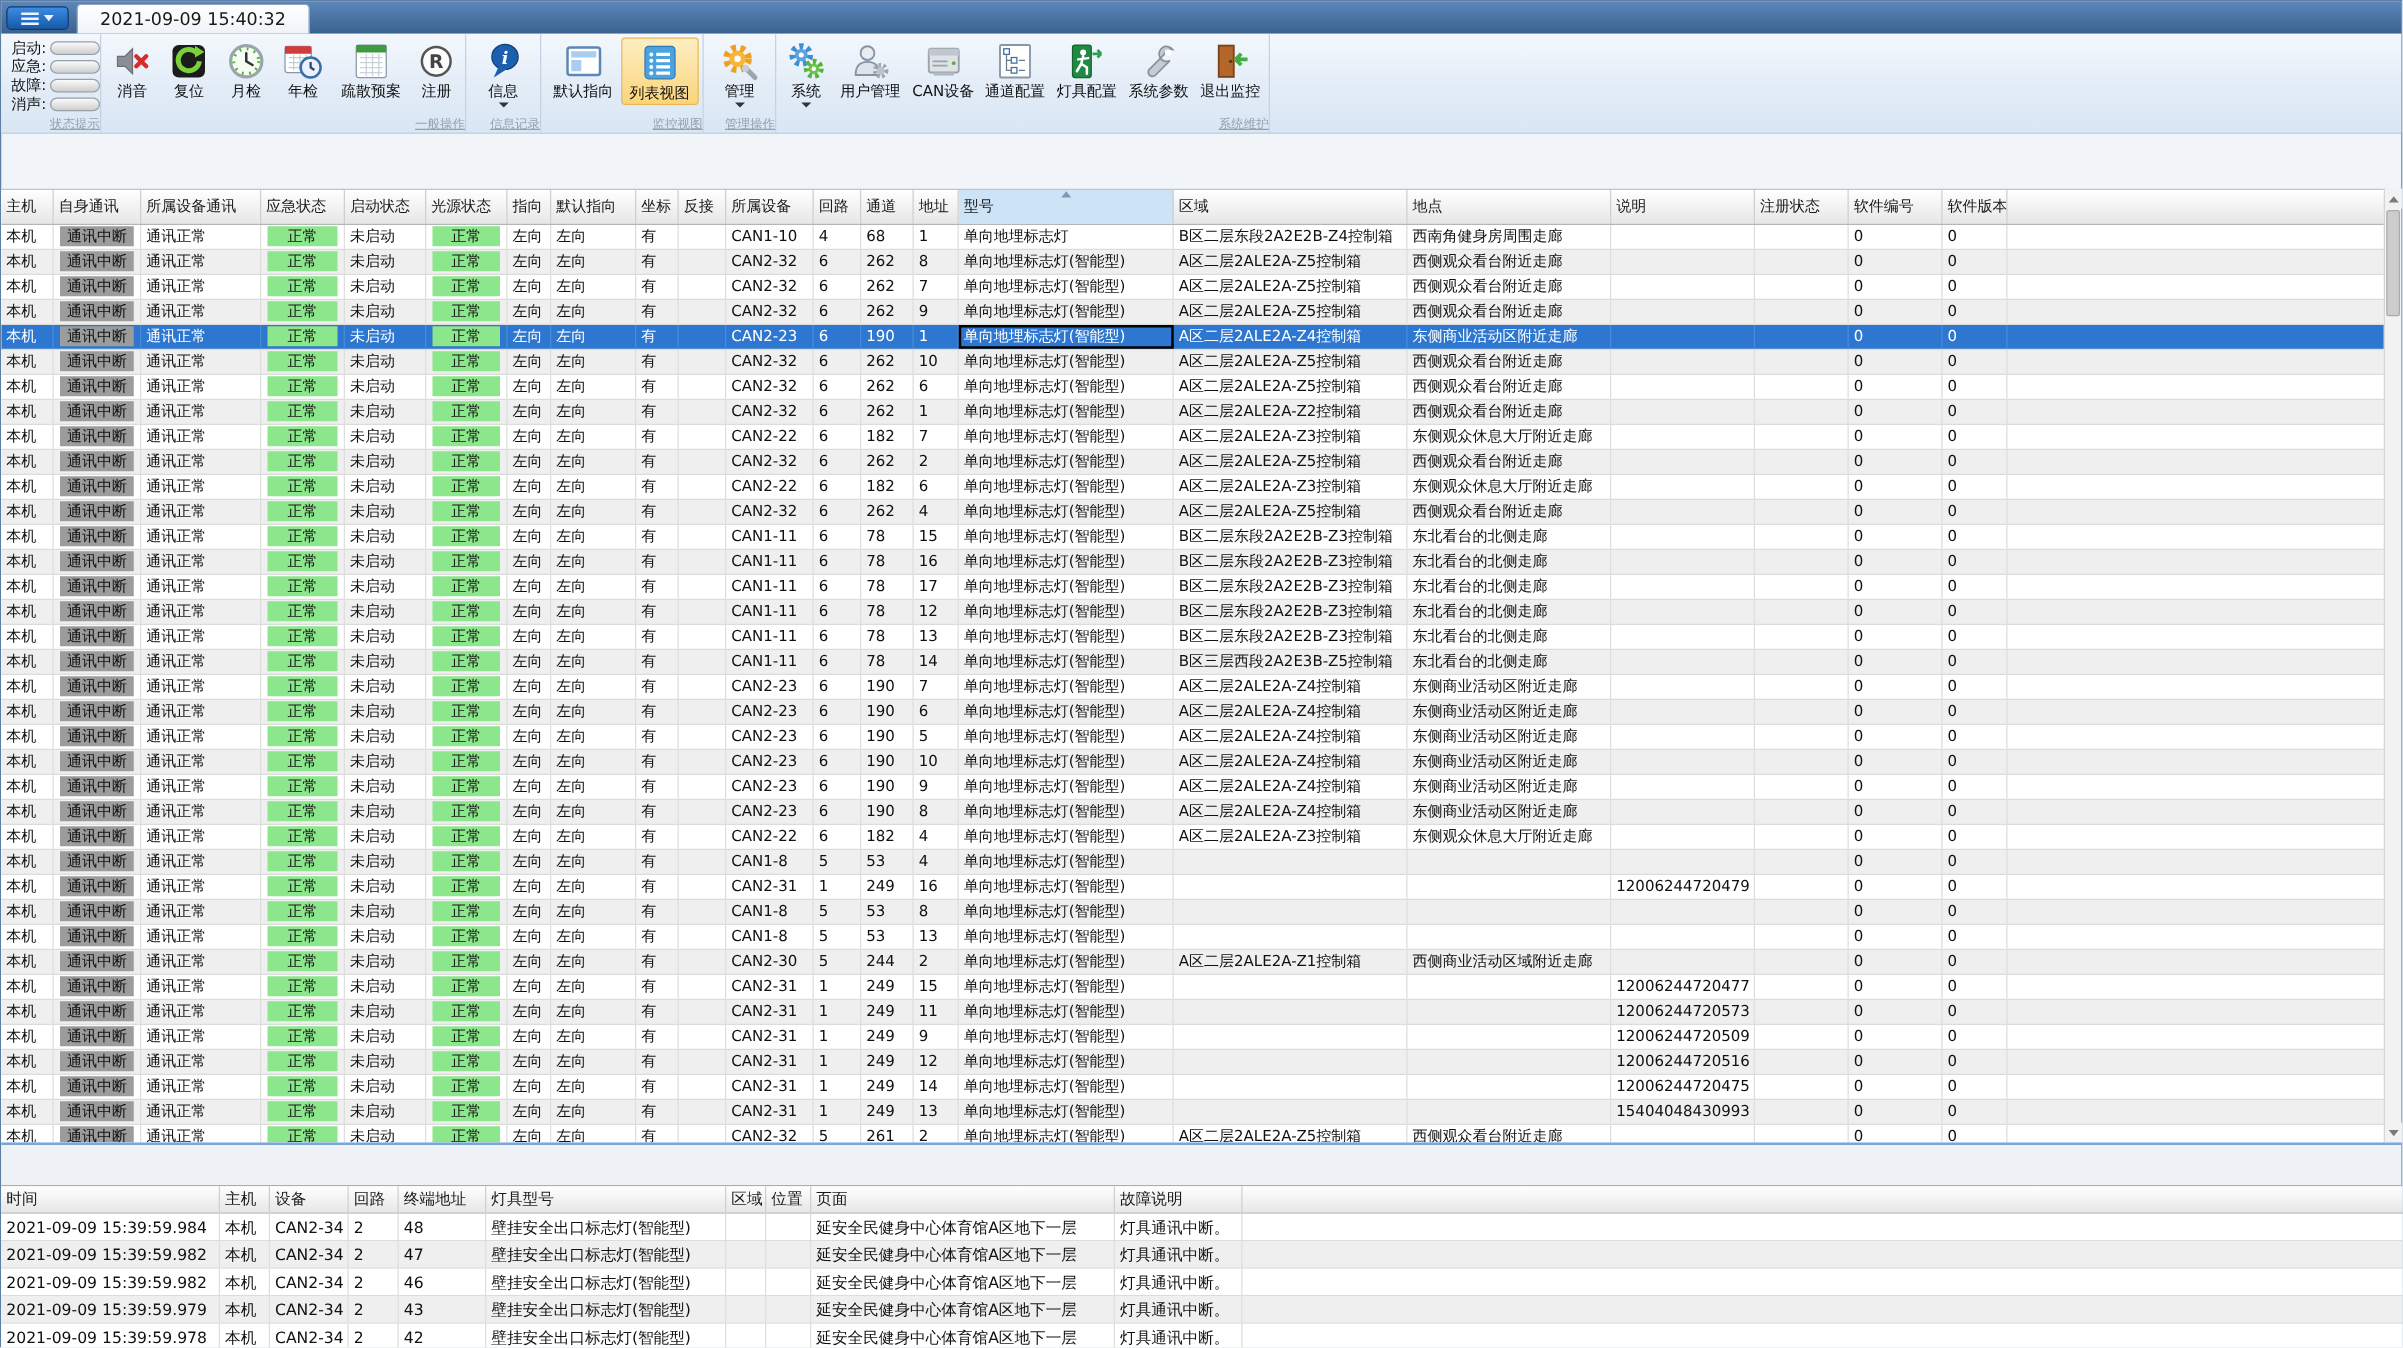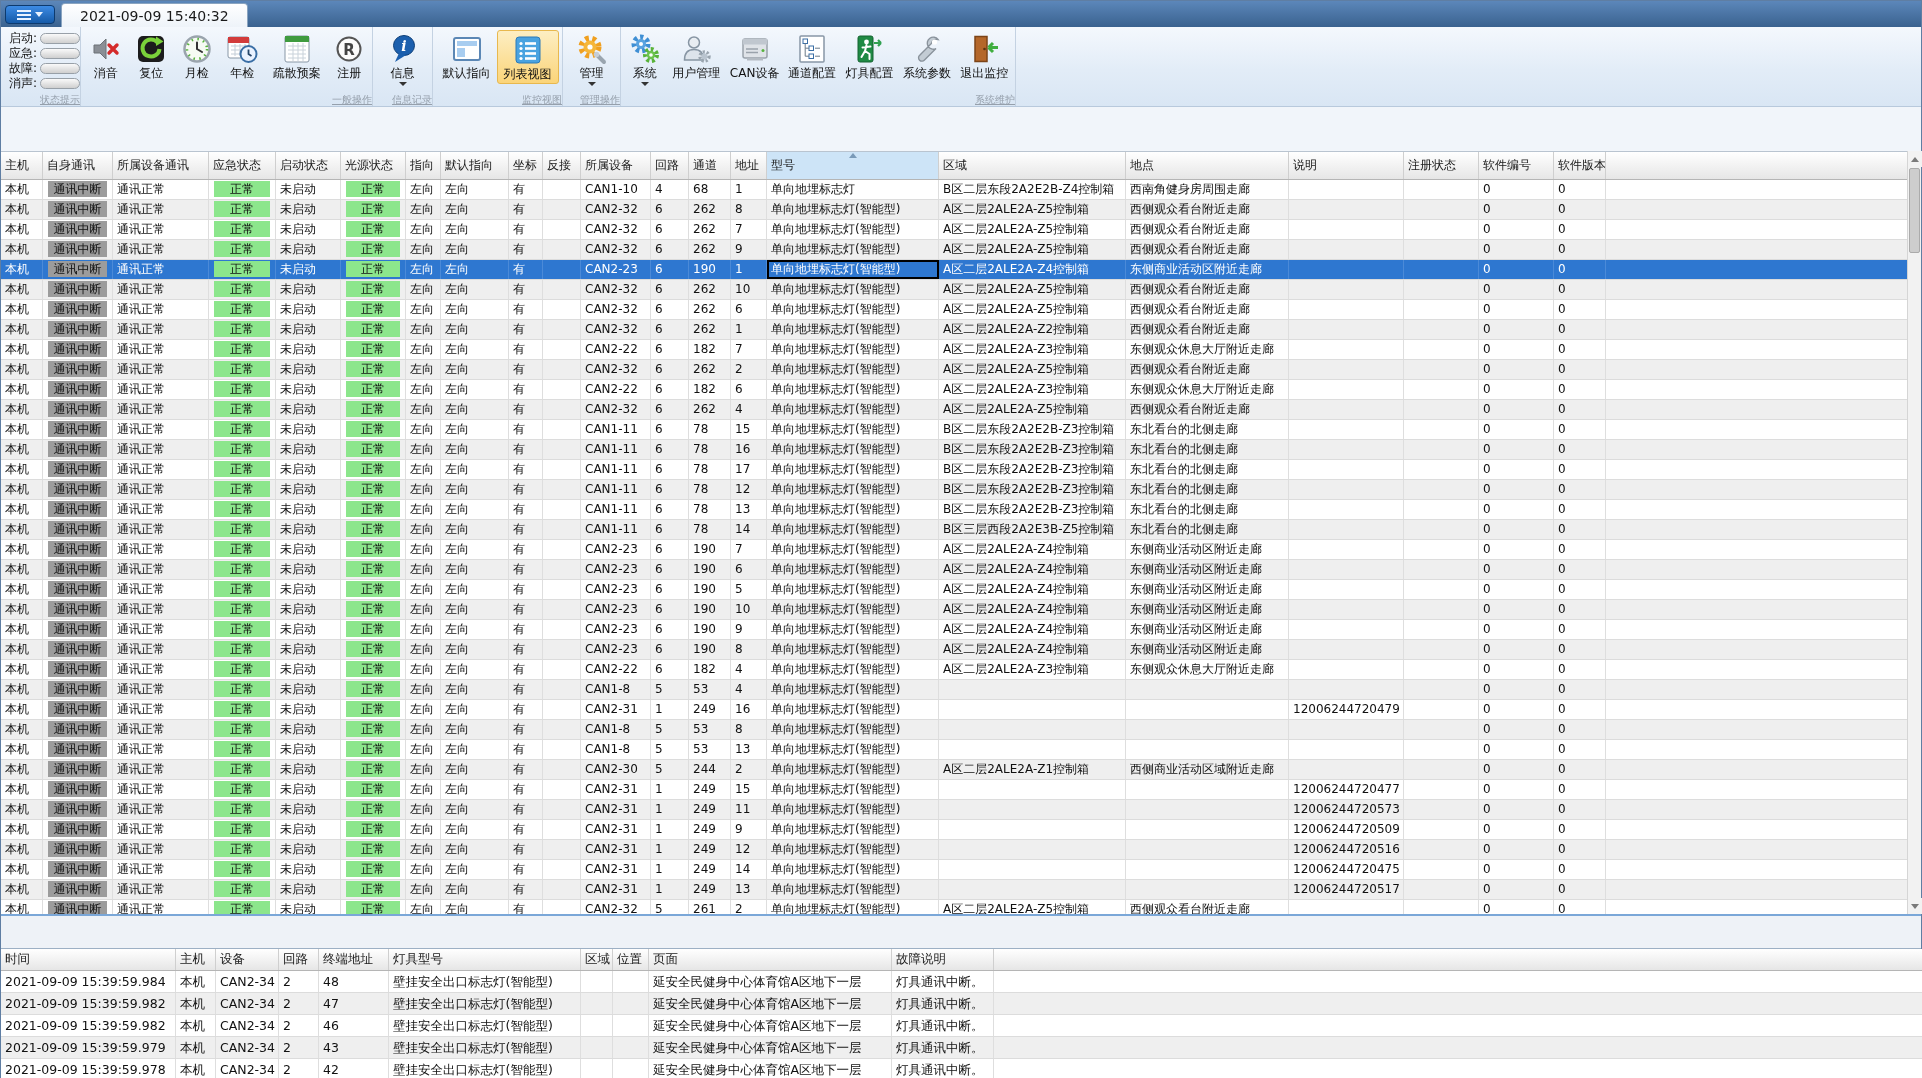--- a/index.html
+++ b/index.html
@@ -1426,21 +1426,21 @@
           <div class="mt-cell" style="width: 68px;">左向</div>
           <div class="mt-cell" style="width: 34px;">有</div>
           <div class="mt-cell" style="width: 38px;"></div>
           <div class="mt-cell" style="width: 70px;">CAN2-31</div>
           <div class="mt-cell" style="width: 38px;">1</div>
           <div class="mt-cell" style="width: 42px;">249</div>
           <div class="mt-cell" style="width: 36px;">13</div>
           <div class="mt-cell" style="width: 172px;">单向地埋标志灯(智能型)</div>
           <div class="mt-cell" style="width: 187px;"></div>
           <div class="mt-cell" style="width: 163px;"></div>
-          <div class="mt-cell" style="width: 115px;">12006244720517</div>
+          <div class="mt-cell" style="width: 115px;">15404048430993</div>
           <div class="mt-cell" style="width: 75px;"></div>
           <div class="mt-cell" style="width: 75px;">0</div>
           <div class="mt-cell" style="width: 52px;">0</div>
           <div class="mt-cell" style="flex: 1 1 0%; border-right: none;"></div>
         </div>
         <div class="mt-row">
           <div class="mt-cell" style="width: 42px;">本机</div>
           <div class="mt-cell" style="width: 70px;">
             <span class="badge gray">通讯中断</span>
           </div>

